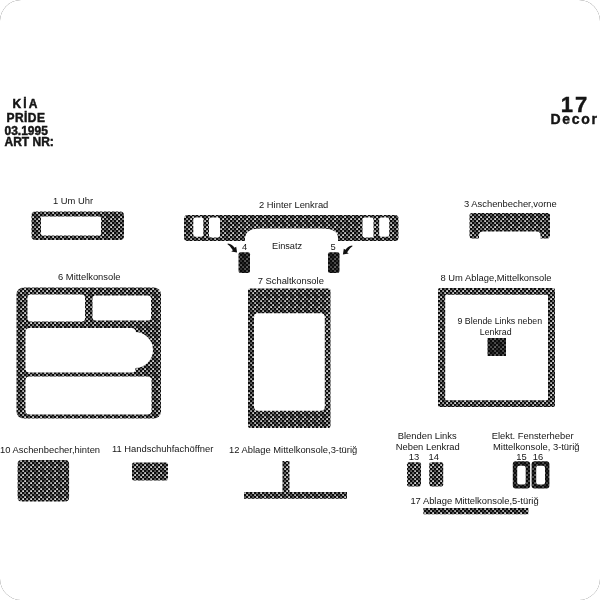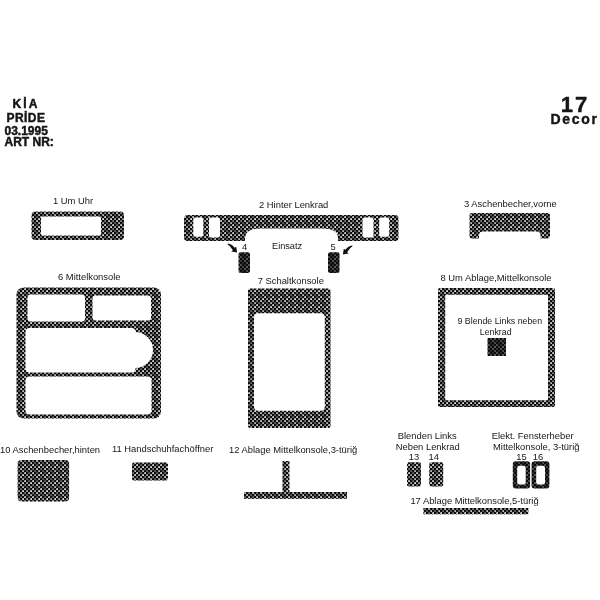--- a/index.html
+++ b/index.html
@@ -1,16 +1,16 @@
 <!DOCTYPE html>
 <html><head>
 <meta charset="utf-8">
 <style>
   html,body{margin:0;padding:0;background:#ffffff;}
-  #page{position:relative;width:600px;height:600px;background:#b91c1c;overflow:hidden;filter:grayscale(1);}
+  #page{position:relative;width:600px;height:600px;background:#b91c1c;overflow:hidden;filter:grayscale(1);border-radius:21px;}
   svg{display:block;}
   text{font-family:"Liberation Sans",sans-serif;fill:#161616;}
 </style>
 </head>
 <body>
 <div id="page">
 <svg width="600" height="600" viewBox="0 0 600 600" xmlns="http://www.w3.org/2000/svg">
   <defs>
     <pattern id="cf" width="8" height="8" patternUnits="userSpaceOnUse">
       <rect width="8" height="8" fill="#0c0c0c"></rect>

